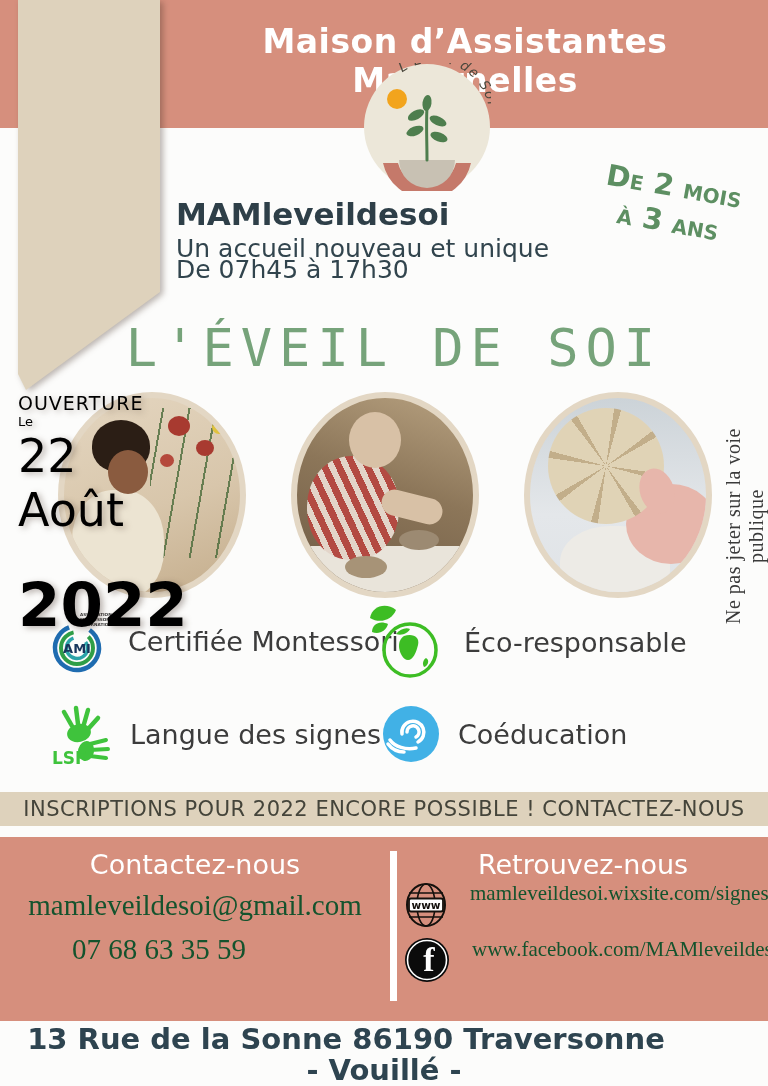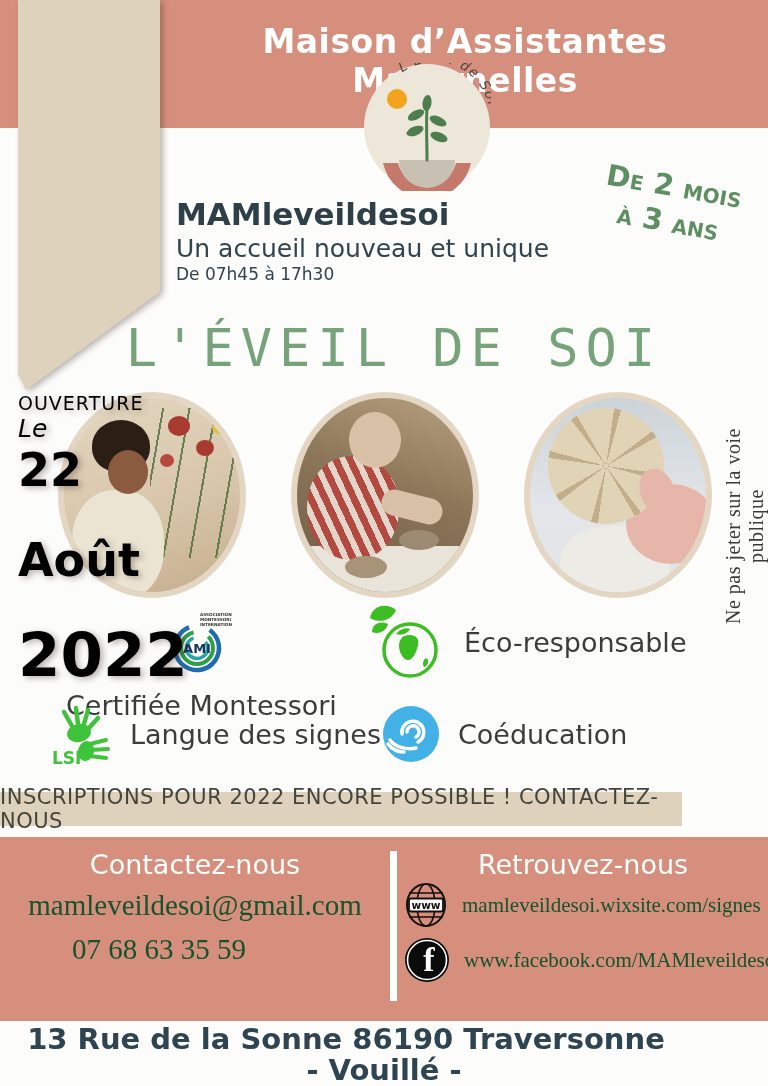--- a/index.html
+++ b/index.html
@@ -16,30 +16,30 @@
     color:#fff;font-size:33px;font-weight:bold;letter-spacing:.5px;
   }
   
   .ribbon-wrap{position:absolute;left:18px;top:0;width:161px;height:392px;z-index:5;
     filter:drop-shadow(3px 2px 3px rgba(60,40,30,.35));}
   .ribbon{
     width:142px;height:392px;background:#ded2bc;
     clip-path:polygon(0 0,142px 0,142px 292px,8px 390px,0 374px);
   }
   .rb-open{top:28px;font-size:19px;letter-spacing:1px;}
-  .rb-le{top:52px;font-size:25px;font-style:italic;}
-  .rb-day{top:92px;font-size:46px;font-weight:bold;}
-  .rb-month{top:152px;font-size:46px;font-weight:bold;margin-top:36px;}
+  .rb-le{top:52px;font-size:13px;}
+  .rb-day{top:92px;font-size:46px;font-weight:normal;}
+  .rb-month{top:152px;font-size:46px;font-weight:normal;}
   .rb-year{top:218px;font-size:61px;font-weight:bold;margin-top:32px;}
   
   .logo{position:absolute;left:363px;top:63px;width:128px;height:128px;z-index:6;}
   
   .intro-heading{position:absolute;left:176px;top:196px;font-size:31px;font-weight:bold;color:#2e3f48;}
   .intro-line1{position:absolute;left:176px;top:234px;font-size:25px;color:#31444d;}
-  .intro-line2{position:absolute;left:176px;top:264px;font-size:17px;color:#31444d;}
+  .intro-line2{position:absolute;left:176px;top:255px;font-size:25px;color:#31444d;}
   
   .age-badge{
     position:absolute;left:566px;top:168px;width:210px;text-align:center;
     transform:rotate(10deg);color:#5d8f62;font-weight:bold;font-size:29px;
     font-variant:small-caps;line-height:1.25;
   }
   
   .main-title{
     position:absolute;left:60px;right:40px;top:318px;text-align:center;
     color:#76a37a;font-size:52px;letter-spacing:7px;font-weight:400;
@@ -83,41 +83,41 @@
   .p3 .hand{left:110px;top:70px;width:34px;height:46px;border-radius:50%;background:#e7b6ab;transform:rotate(-18deg);}
   
   .side-note{
     position:absolute;left:722px;top:398px;height:256px;width:34px;
     writing-mode:vertical-rl;transform:rotate(180deg);
     font-family:"Liberation Serif","DejaVu Serif",serif;
     font-size:20px;color:#3a3a3a;text-align:center;letter-spacing:.5px;
   }
   
   .feature{position:absolute;display:flex;align-items:center;gap:16px;}
-  .f-montessori{left:66px;top:608px;flex-direction:column;}
+  .f-montessori{left:50px;top:608px;}
   .f-eco{left:366px;top:602px;}
   .f-lsf{left:50px;top:700px;}
   .f-coeducation{left:380px;top:704px;}
   .feature .label{font-size:27px;color:#3c3c3c;}
   
   .banner{
-    position:absolute;left:0;top:792px;width:682px;height:34px;background:#ded2bc;
+    position:absolute;left:0;top:792px;width:768px;height:34px;background:#ded2bc;
     display:flex;align-items:center;justify-content:center;
     font-size:21px;color:#44443a;letter-spacing:.5px;
   }
   
   .contact{position:absolute;left:0;top:837px;width:768px;height:184px;background:#d68f7d;}
   .c-title{position:absolute;top:12px;color:#fff;font-size:27px;text-align:center;}
   .c-title.left{left:0;width:390px;}
   .c-title.right{left:398px;width:370px;}
   .c-divider{position:absolute;left:390px;top:14px;width:7px;height:150px;background:#fff;}
   .c-serif{font-family:"Liberation Serif","DejaVu Serif",serif;color:#14532d;}
   .c-email{position:absolute;left:0;top:52px;width:390px;text-align:center;font-size:29px;}
   .c-phone{position:absolute;left:0;top:96px;width:318px;text-align:center;font-size:29px;}
-  .c-row{position:absolute;left:404px;display:flex;align-items:center;gap:14px;}
+  .c-row{position:absolute;left:404px;display:flex;gap:22px;}
   .c-row.web{top:44px;}
   .c-row.fb{top:100px;}
   .c-row .txt{font-size:21px;}
   
   .footer-line1{position:absolute;left:0;top:1022px;width:692px;text-align:center;
     font-size:29px;font-weight:bold;color:#2e4450;}
   .footer-line2{position:absolute;left:0;top:1053px;width:768px;text-align:center;
     font-size:29px;font-weight:bold;color:#2e4450;}
 </style>
 </head>

